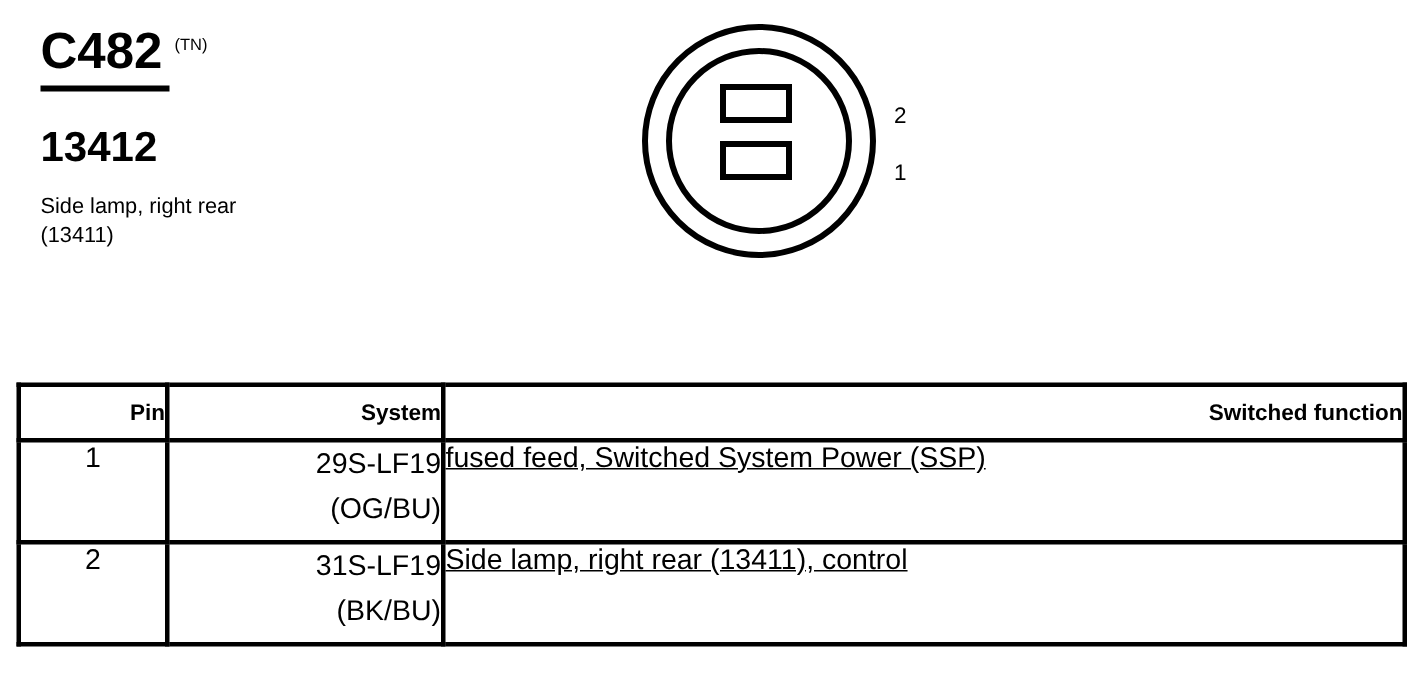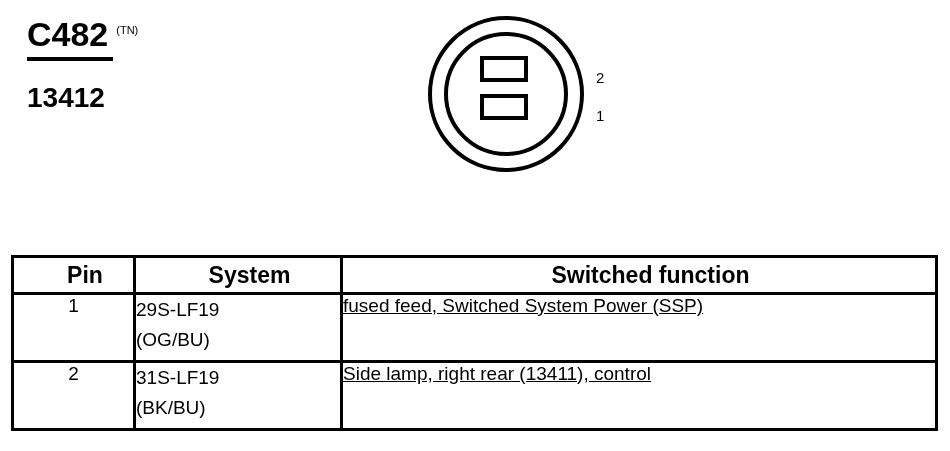--- a/index.html
+++ b/index.html
@@ -126,36 +126,35 @@
     border-collapse: collapse;
     table-layout: fixed;
   }
   #pinout-table td, #pinout-table th {
     border: 3px solid #000;
     padding: 0;
     vertical-align: top;
   }
   #pinout-table thead th {
     height: 34px;
-    font-size: 23px;
+    font-size: 15px;
     font-weight: bold;
-    text-align: center;
+    text-align: right;
     vertical-align: middle;
-    padding-left: 23px;
   }
   .col-pin   { width: 96px; }
   .col-circuit { width: 181px; }
   .cell-pin {
     text-align: center;
     font-size: 19px;
     padding-top: 9px;
     height: 65px;
   }
   .cell-circuit {
-    text-align: left;
+    text-align: right;
     font-size: 19px;
     padding-top: 9px;
     line-height: 30px;
   }
   .cell-circuit .circuit-colors { display: block; }
   .cell-function {
     font-size: 19px;
     padding-top: 9px;
     padding-left: 20px;
     text-align: left;
@@ -165,20 +164,24 @@
 </head>
 <body>
 
 <div id="header-block">
   <div id="connector-id-row">
     <span id="connector-id">C482</span>
     <span id="connector-color-code">(TN)</span>
   </div>
   <div id="header-rule"></div>
   <div id="connector-part-number">13412</div>
+  <div id="connector-description">
+    <div>Side lamp, right rear</div>
+    <div>(13411)</div>
+  </div>
 </div>
 
 <div id="connector-figure">
   <div id="connector-outer-circle"></div>
   <div id="connector-inner-circle"></div>
   <div id="pin-slot-2" class="pin-slot"></div>
   <div id="pin-slot-1" class="pin-slot"></div>
   <div id="pin-callout-2" class="pin-callout">2</div>
   <div id="pin-callout-1" class="pin-callout">1</div>
 </div>

